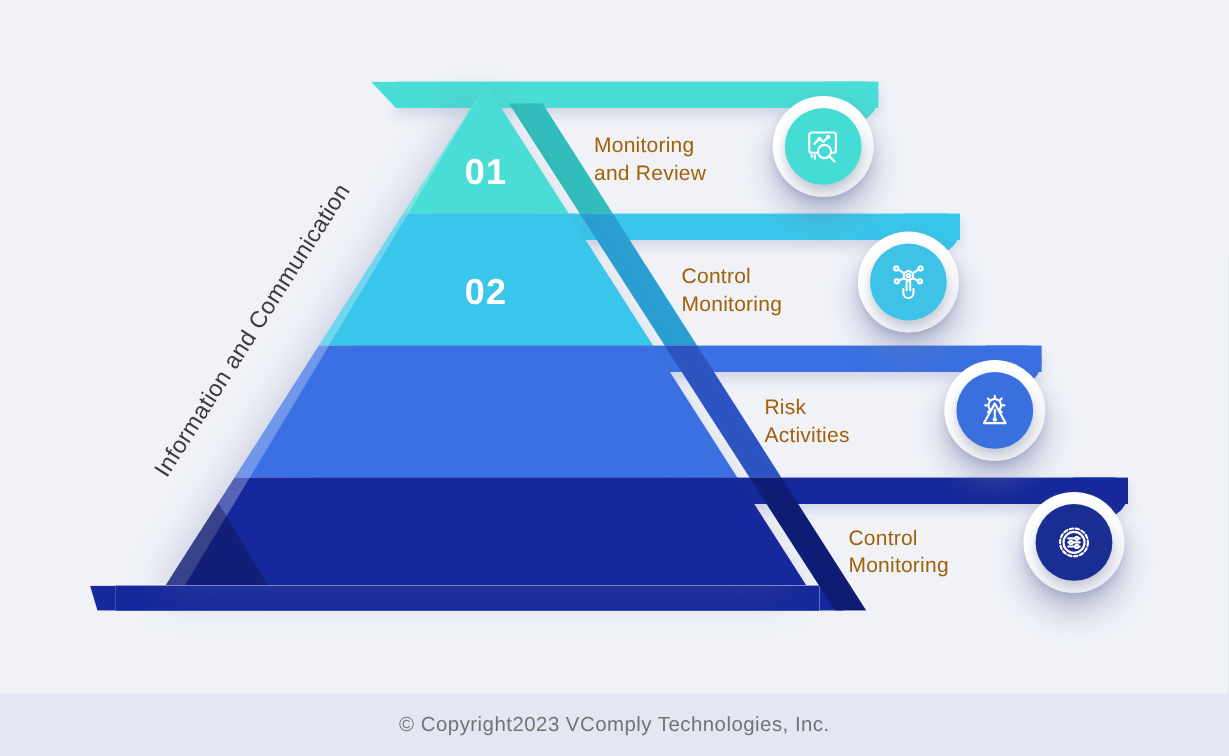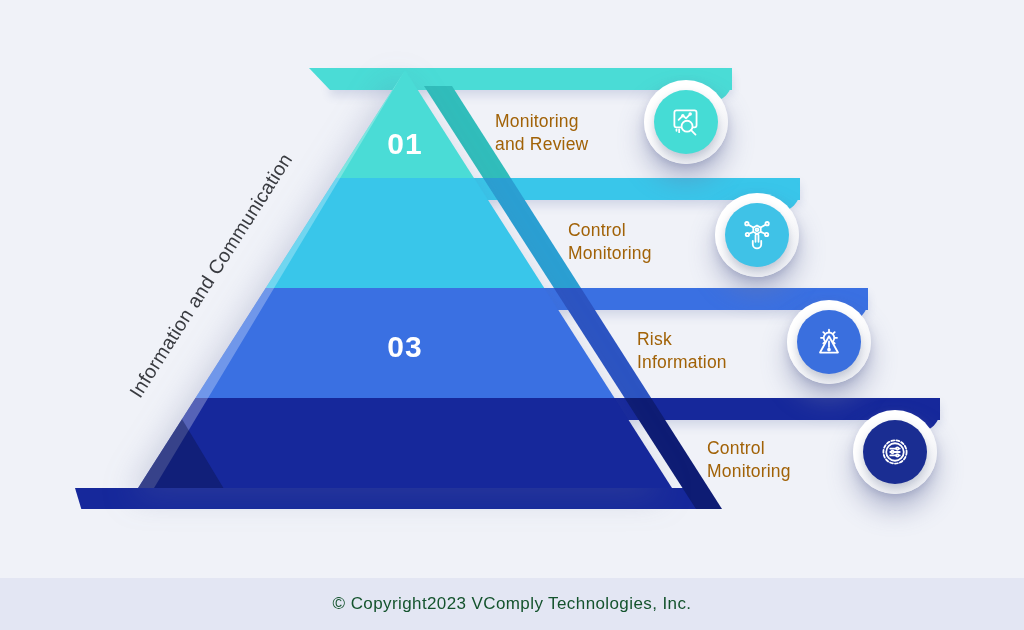--- a/index.html
+++ b/index.html
@@ -64,21 +64,21 @@
     display:flex;align-items:center;justify-content:center;}
   .i1{left:644px;top:80px;} .i2{left:715px;top:193px;}
   .i3{left:787px;top:300px;} .i4{left:853px;top:410px;}
   .inner{width:64px;height:64px;border-radius:50%;display:flex;align-items:center;justify-content:center;
     box-shadow:0 5px 10px rgba(20,40,90,0.25);}
   .c1{background:#45DCD5;} .c2{background:#3FC2E7;} .c3{background:#3A6FDE;} .c4{background:#1A2D92;}
   .inner svg{stroke:#FFFFFF;stroke-width:1.7;fill:none;stroke-linecap:round;stroke-linejoin:round;}
   
   .footer{position:absolute;left:0;top:578px;width:1024px;height:52px;background:#E3E6F3;
     display:flex;align-items:center;justify-content:center;z-index:6;}
-  .footer span{color:#14532d;font-size:17px;letter-spacing:0.4px;}
+  .footer span{color:#737373;font-size:17px;letter-spacing:0.4px;}
 </style>
 </head>
 <body>
 
 <div class="stage">
 
   <div class="bar b1"></div>
   <div class="bar b2"></div>
   <div class="bar b3"></div>
   <div class="bar b4"></div>
@@ -96,35 +96,35 @@
       <div class="layer l1"></div>
       <div class="layer l2"></div>
       <div class="layer l3"></div>
       <div class="layer l4"></div>
       <div class="edge-hi"></div>
       <div class="corner-shade"></div>
     </div>
   </div>
 
   <div class="num n1">01</div>
-  <div class="num n3">03</div>
+  <div class="num n2">02</div>
 
   <div class="diag">Information and Communication</div>
 
   <div class="lbl t1">
     <span>Monitoring</span>
     <span>and Review</span>
   </div>
   <div class="lbl t2">
     <span>Control</span>
     <span>Monitoring</span>
   </div>
   <div class="lbl t3">
     <span>Risk</span>
-    <span>Information</span>
+    <span>Activities</span>
   </div>
   <div class="lbl t4">
     <span>Control</span>
     <span>Monitoring</span>
   </div>
 
   <div class="badge i1">
     <div class="inner c1">
       <svg width="38" height="38" viewBox="0 0 36 36">
         <rect x="7" y="7" width="21" height="16" rx="2"></rect>

